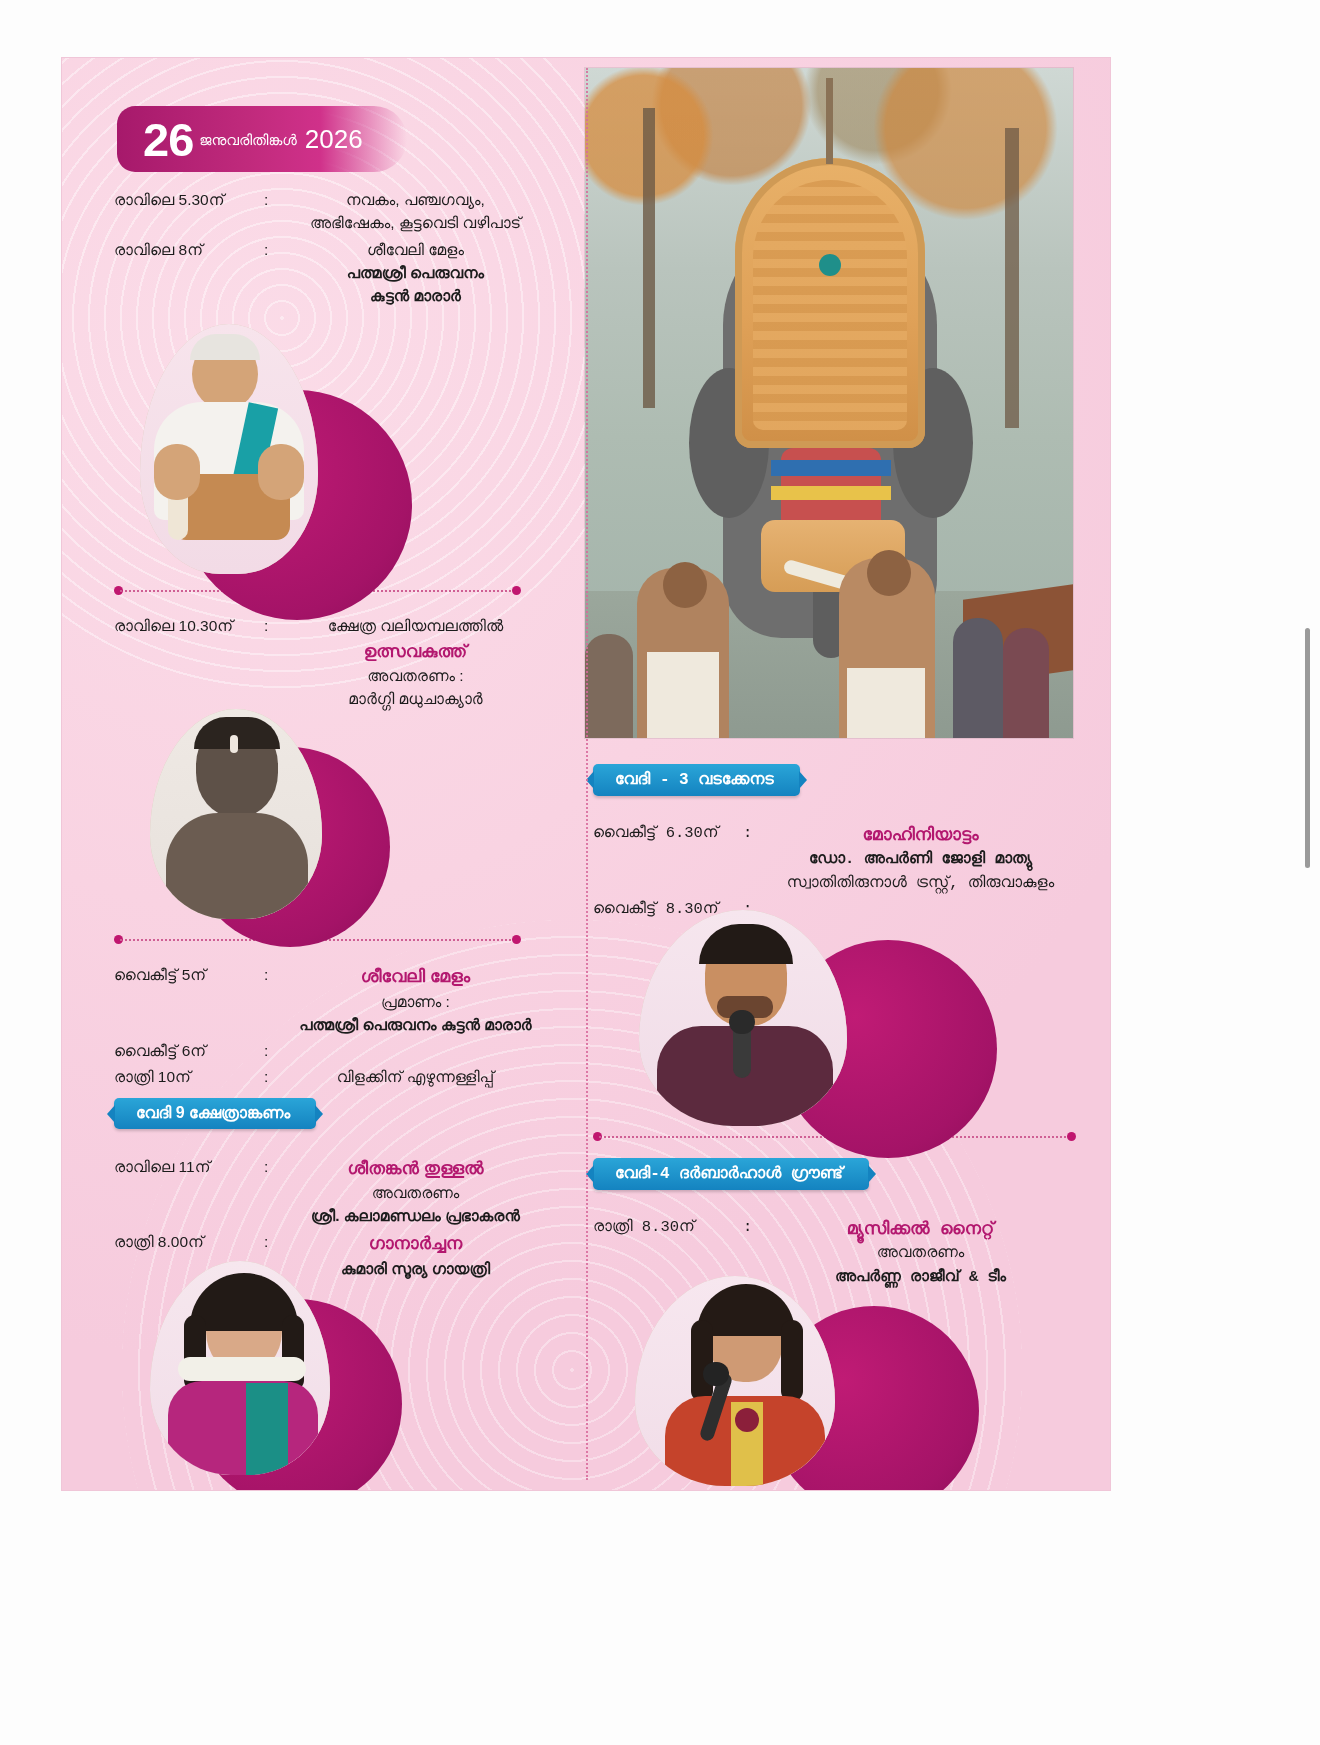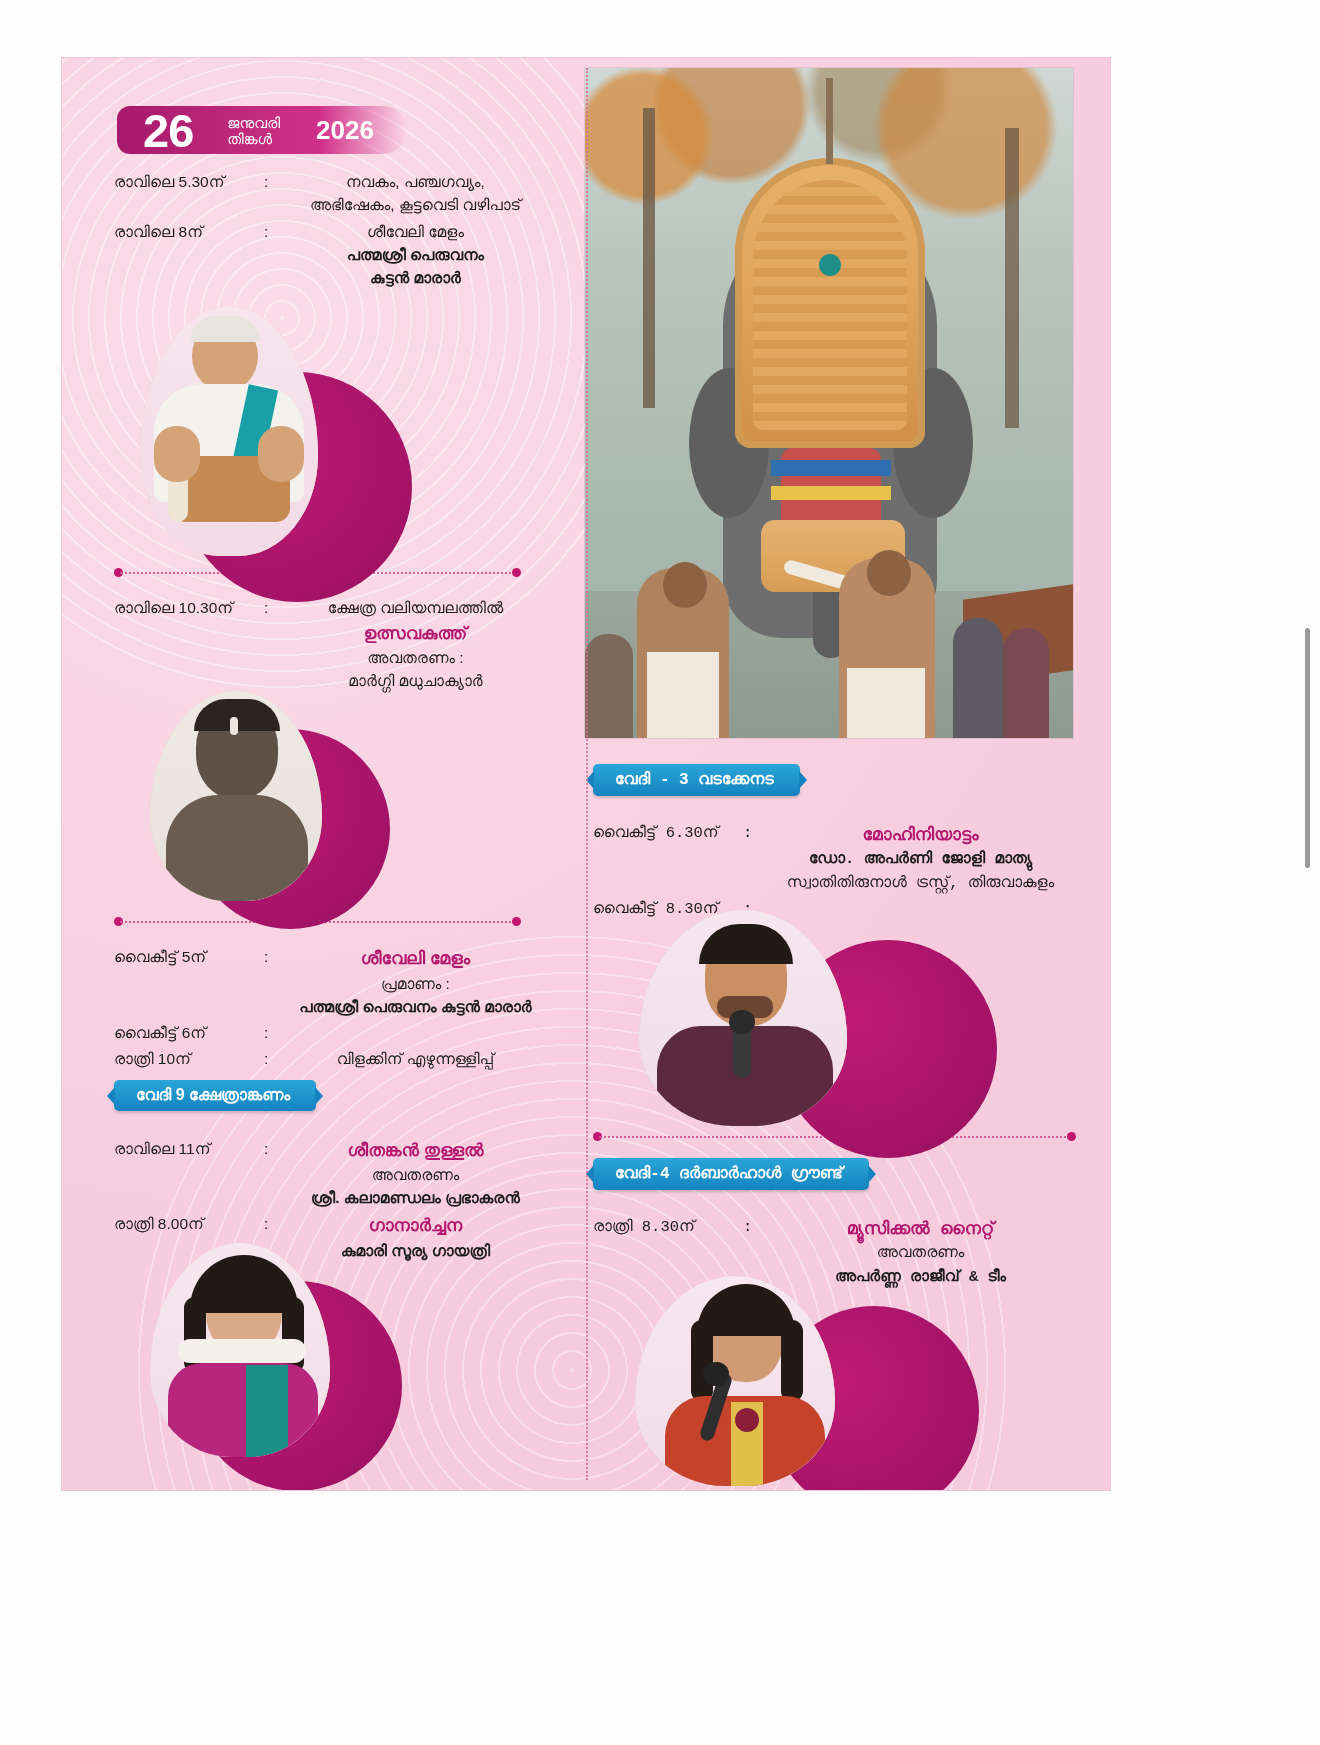--- a/index.html
+++ b/index.html
@@ -80,48 +80,47 @@
     border-left: 2px dotted #d86a9c;
     opacity: .85;
     z-index: 4;
   }
 
   
   .date-badge {
     position: relative;
     margin: 48px 0 0 55px;
     width: 290px;
-    height: 48px;
+    height: 66px;
     background: linear-gradient(90deg,#a6196b 0%, #c02a7c 45%, #d0318a 70%, rgba(208,49,138,0) 100%);
     border-radius: 33px 60px 60px 33px;
     display: flex;
     align-items: center;
     padding-left: 10px;
     box-sizing: border-box;
     color: #fff;
-    gap: 28px;
   }
   .date-num {
     font-size: 47px;
     font-weight: bold;
     line-height: 1;
     letter-spacing: -1px;
     padding: 0 6px 0 16px;
   }
   .date-mid {
     display: flex;
-    flex-direction: column;
+    flex-direction: row;
     justify-content: flex-start;
     line-height: 1.12;
     font-size: 14.5px;
     padding-top: 2px;
   }
   .date-year {
     font-size: 26px;
-    font-weight: bold;
+    font-weight: normal;
     padding-left: 8px;
   }
 
   
   .rows {
     margin: 16px 0 0 0;
     padding: 0 22px 0 52px;
   }
   .row {
     display: flex;

